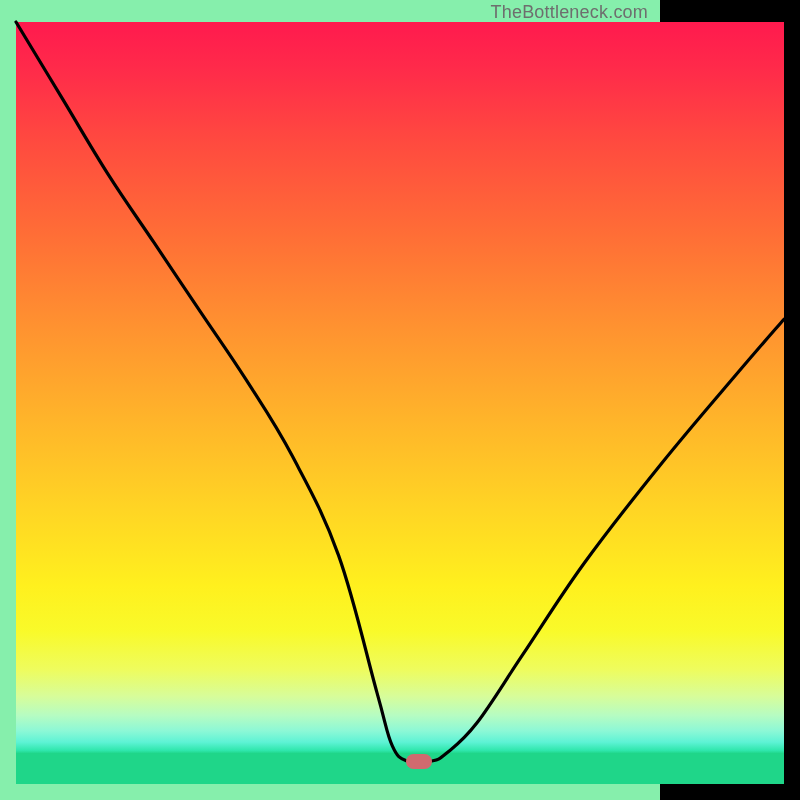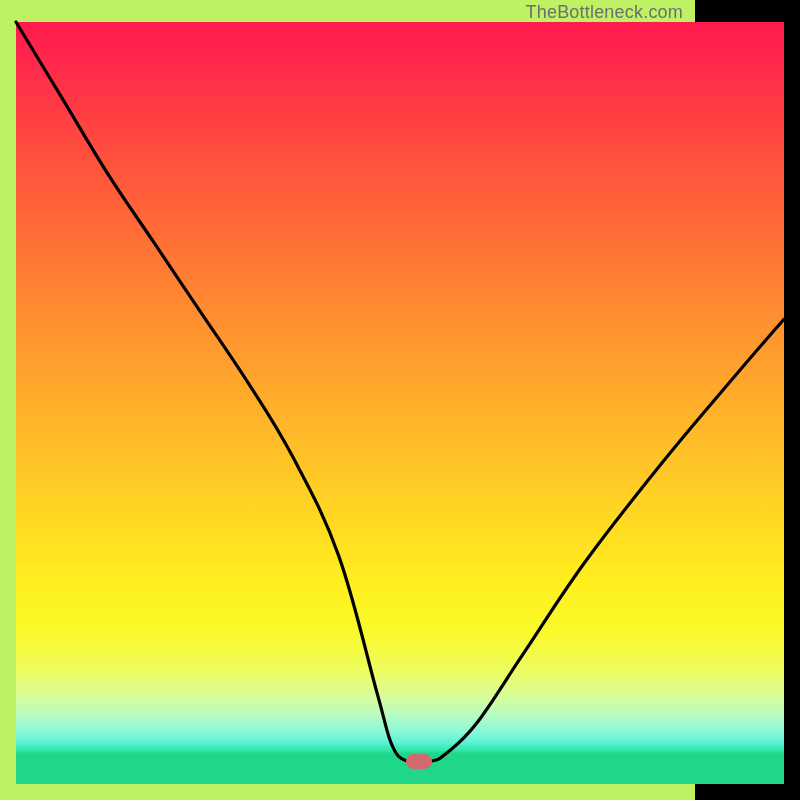--- a/index.html
+++ b/index.html
@@ -8,22 +8,21 @@
     width: 800px;
     height: 800px;
     background: #000;
     overflow: hidden;
     font-family: Arial, Helvetica, sans-serif;
   }
   .frame {
     position: relative;
     width: 660px;
     height: 800px;
-    background: #bef264;
-    padding-left: 35px;
+    background: #86efac;
   }
   .plot-area {
     position: absolute;
     left: 16px;
     top: 22px;
     width: 768px;
     height: 762px;
   }
   .gradient-bg {
     position: absolute;

